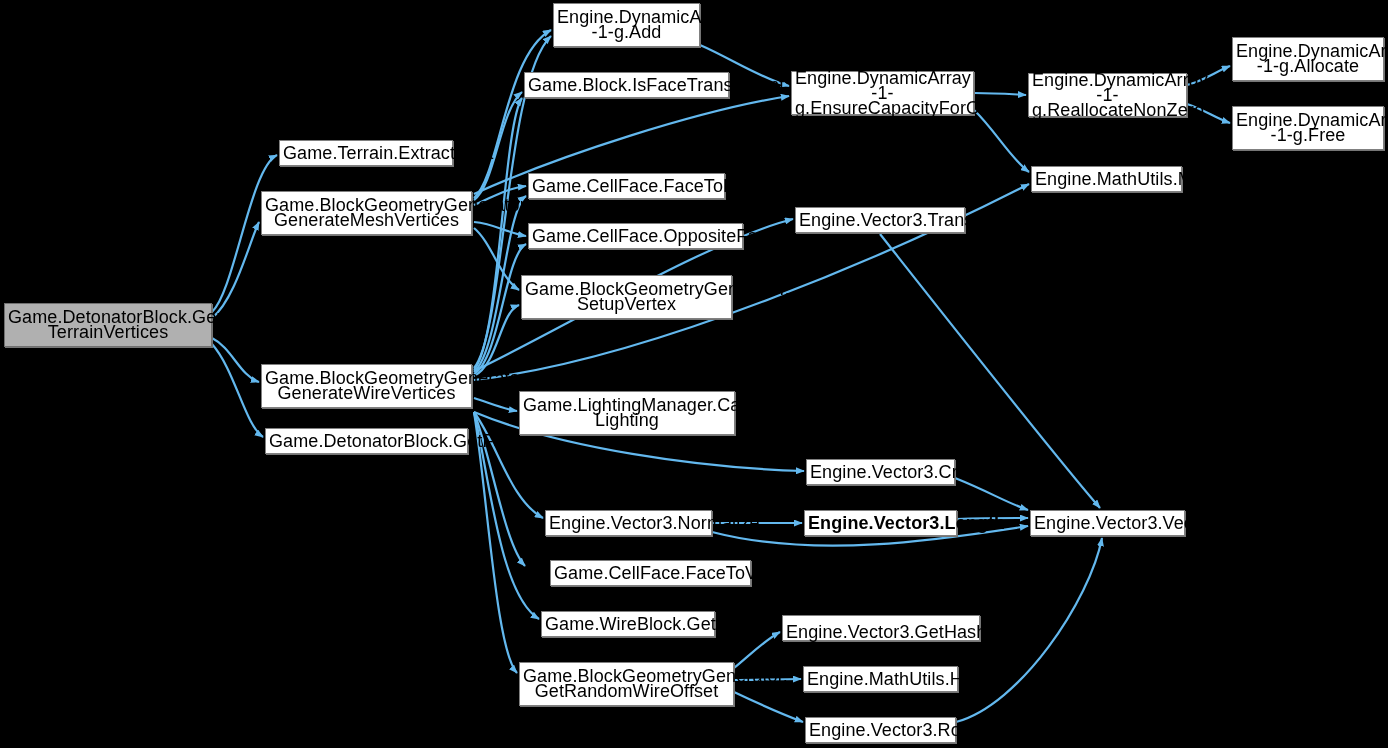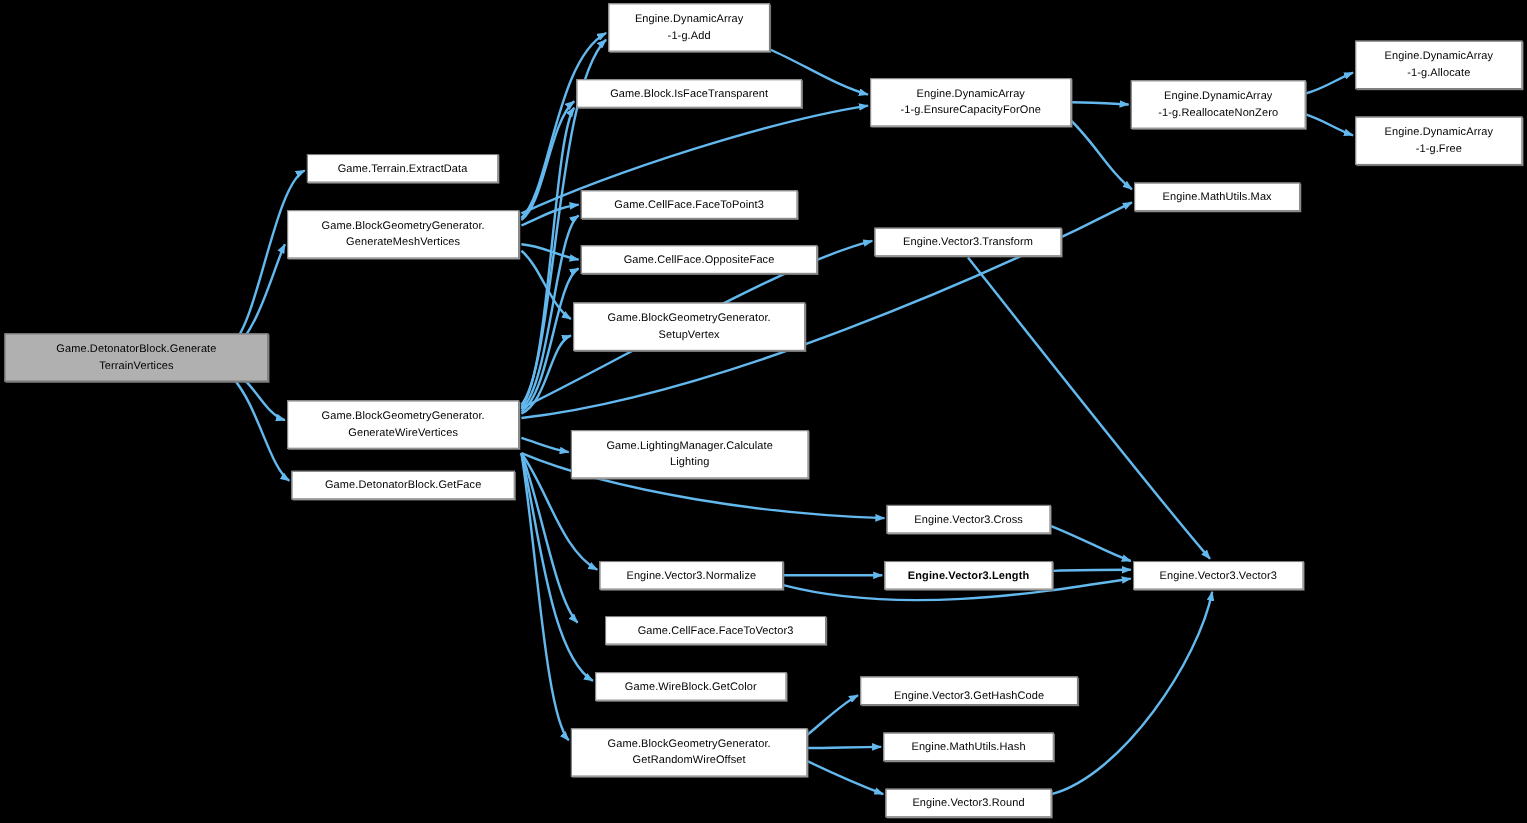--- a/index.html
+++ b/index.html
@@ -24,21 +24,21 @@
     height: 748px;
     pointer-events: none;
   }
   .gnode {
     position: absolute;
     box-sizing: border-box;
     background: #ffffff;
     border: 1px solid #808080;
     box-shadow: 1px 1px 0 0 #757575;
     color: #000000;
-    font-size: 10px;
+    font-size: 18px;
     line-height: 15px;
     letter-spacing: 0.1px;
     display: flex;
     align-items: center;
     justify-content: center;
     text-align: center;
     white-space: pre-line;
     cursor: pointer;
     z-index: 5;
   }
@@ -97,21 +97,21 @@
         <path d="M712,532 C820,560 950,538 1028,526" fill="none" stroke="#63b8ee" stroke-width="2.2" marker-end="url(#arrowhead)"></path>
         <path d="M955,478 C990,492 1005,502 1028,510" fill="none" stroke="#63b8ee" stroke-width="2.2" marker-end="url(#arrowhead)"></path>
         <path d="M957,519 C985,518 1005,518 1028,518" fill="none" stroke="#63b8ee" stroke-width="2.2" marker-end="url(#arrowhead)"></path>
         <path d="M734,668 C750,655 765,640 780,632" fill="none" stroke="#63b8ee" stroke-width="2.2" marker-end="url(#arrowhead)"></path>
         <path d="M734,680 C755,680 780,679 801,679" fill="none" stroke="#63b8ee" stroke-width="2.2" marker-end="url(#arrowhead)"></path>
         <path d="M734,692 C755,702 782,714 803,722" fill="none" stroke="#63b8ee" stroke-width="2.2" marker-end="url(#arrowhead)"></path>
         <path d="M956,722 C1020,705 1090,600 1102,538" fill="none" stroke="#63b8ee" stroke-width="2.2" marker-end="url(#arrowhead)"></path>
       </g>
   </svg>
   <div id="nodes-group">
-      <div class="gnode root" style="left: 4px; top: 303px; width: 240px; height: 44px;"><span class="nlabel">Game.DetonatorBlock.Generate
+      <div class="gnode root" style="left: 4px; top: 303px; width: 208px; height: 44px;"><span class="nlabel">Game.DetonatorBlock.Generate
 TerrainVertices</span></div>
       <div class="gnode" style="left: 279px; top: 140px; width: 174px; height: 26px;"><span class="nlabel">Game.Terrain.ExtractData</span></div>
       <div class="gnode" style="left: 261px; top: 191px; width: 211px; height: 44px;"><span class="nlabel">Game.BlockGeometryGenerator.
 GenerateMeshVertices</span></div>
       <div class="gnode" style="left: 261px; top: 364px; width: 211px; height: 44px;"><span class="nlabel">Game.BlockGeometryGenerator.
 GenerateWireVertices</span></div>
       <div class="gnode" style="left: 265px; top: 428px; width: 203px; height: 26px;"><span class="nlabel">Game.DetonatorBlock.GetFace</span></div>
       <div class="gnode" style="left: 553px; top: 3px; width: 147px; height: 44px;"><span class="nlabel">Engine.DynamicArray
 -1-g.Add</span></div>
       <div class="gnode" style="left: 524px; top: 72px; width: 205px; height: 26px;"><span class="nlabel">Game.Block.IsFaceTransparent</span></div>

